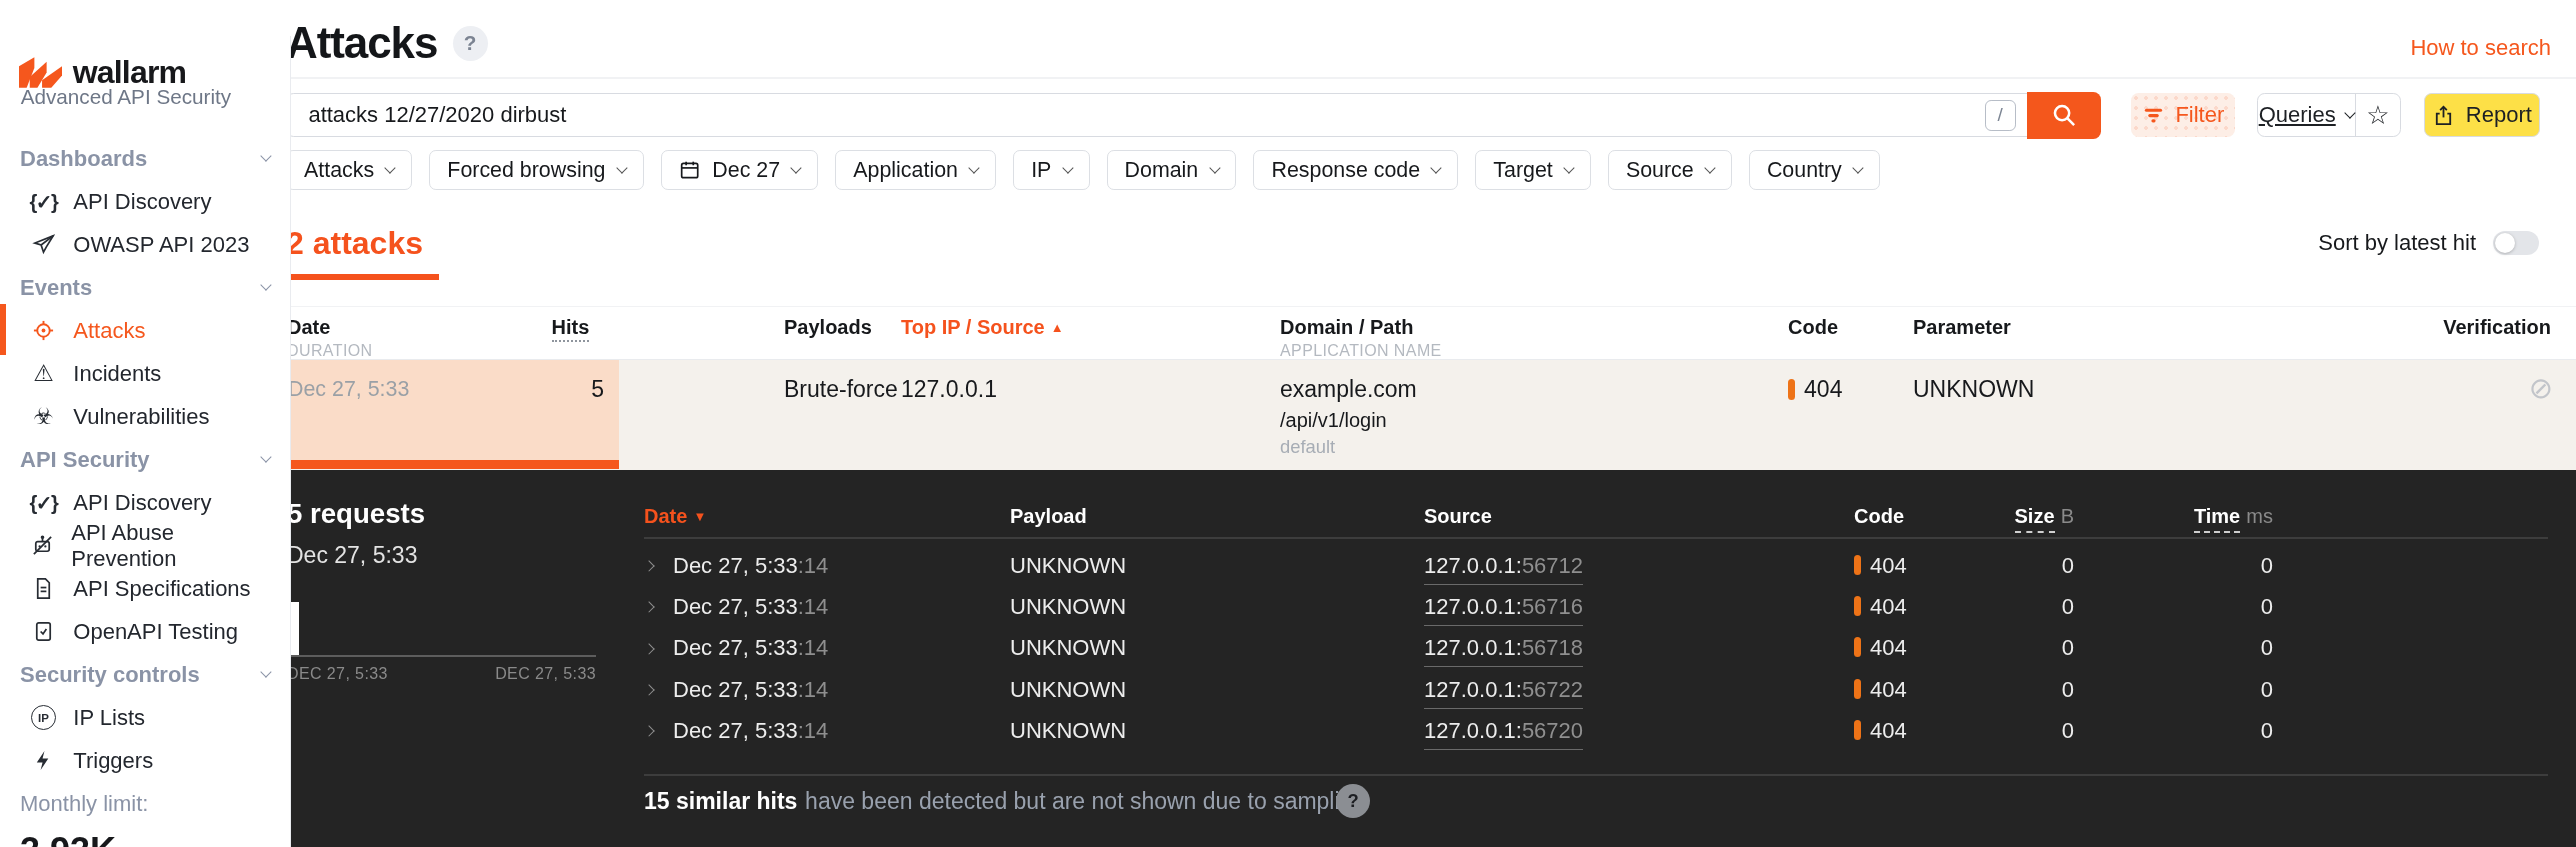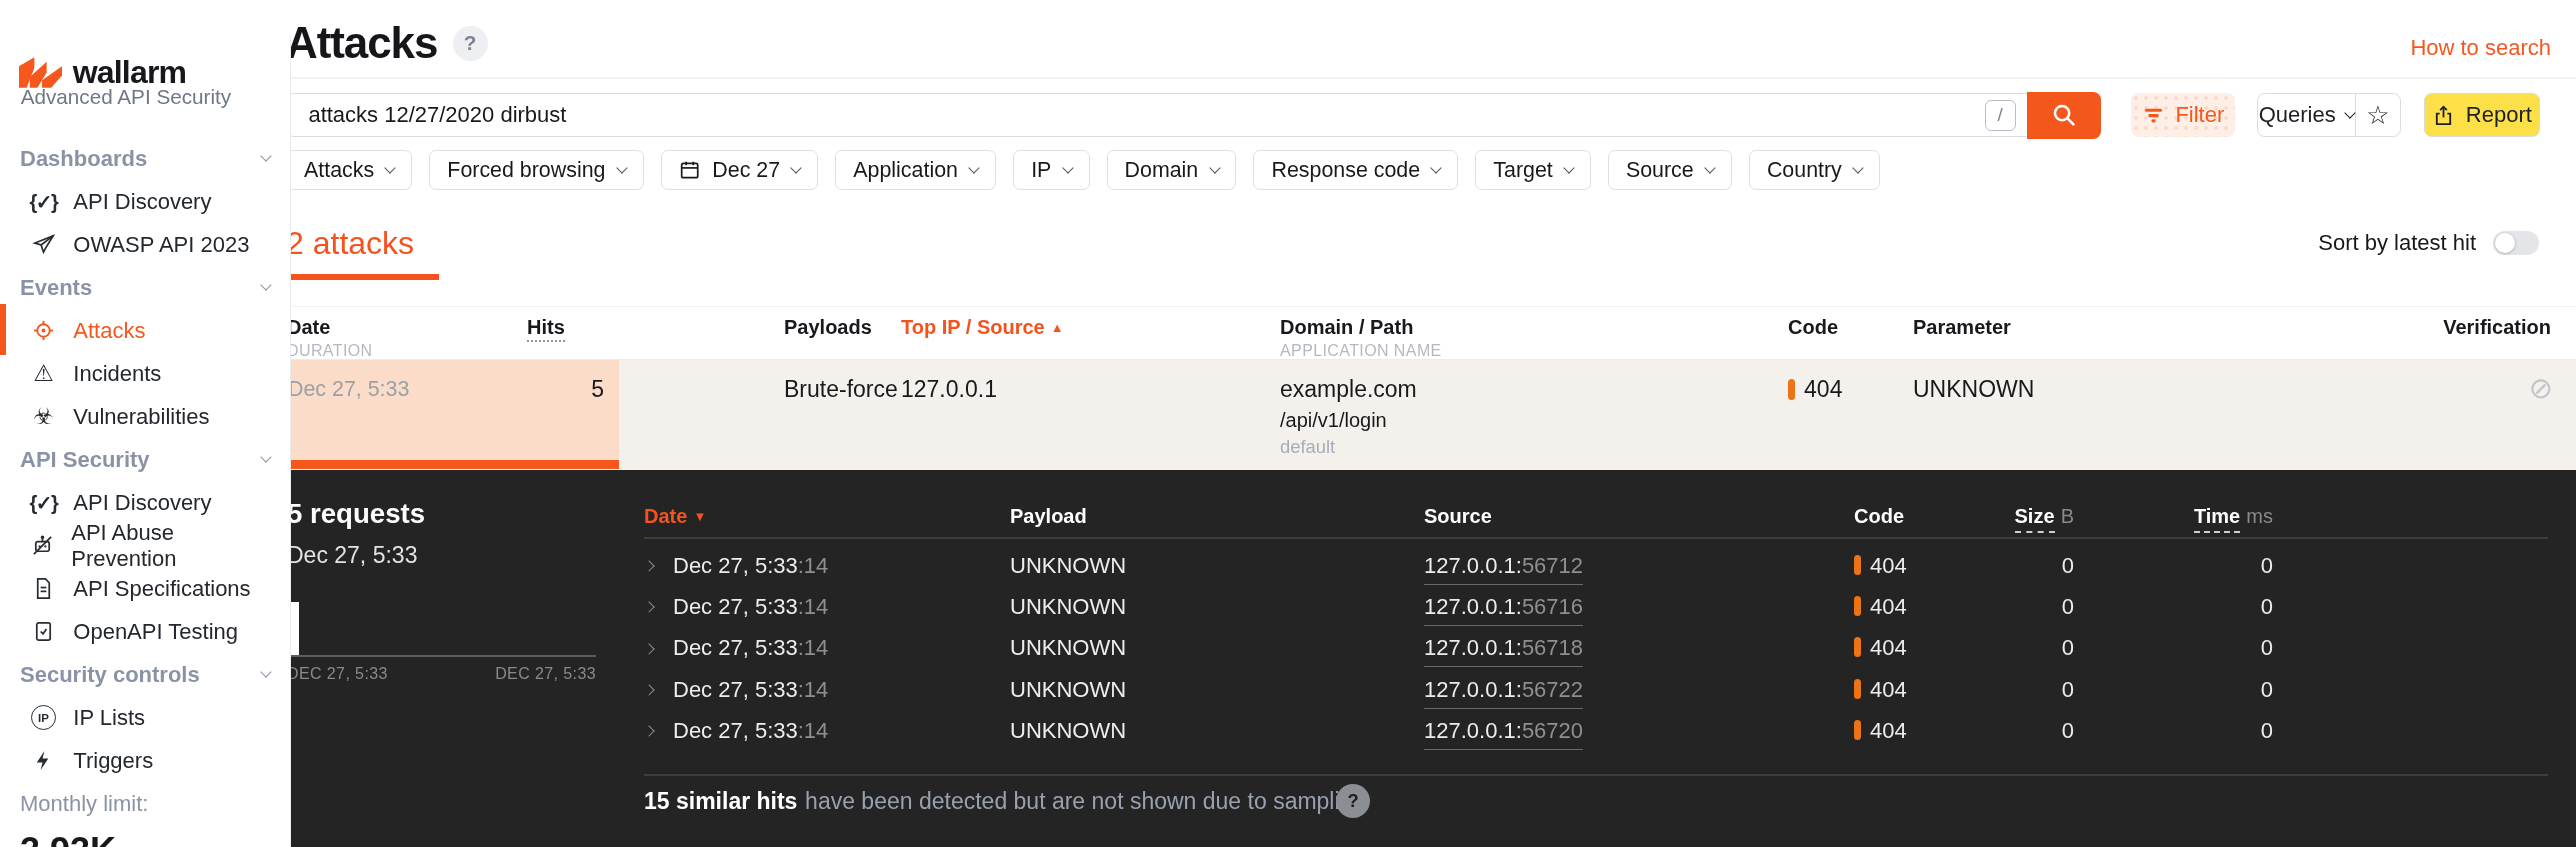--- a/index.html
+++ b/index.html
@@ -35,29 +35,29 @@
   .help-badge{color:#7c8492;font-size:20.7px;font-weight:700;}
   .howto{position:absolute;right:25px;top:35px;font-size:22px;color:#f5571d;cursor:pointer;}
   
   .searchwrap{position:absolute;left:286px;top:93px;width:1814px;height:44px;border:1.5px solid #d8dbe1;border-radius:7.7px;display:flex;align-items:center;box-sizing:border-box;background:#fff;}
   .search-input{flex:1;height:100%;border:none;outline:none;font-size:22px;color:#17191c;padding:0 21.4px;background:transparent;font-family:"Liberation Sans",sans-serif;}
   .slash-badge{width:31px;height:31px;border:1.5px solid #b7bdc7;border-radius:6.1px;color:#7d8694;font-size:19px;display:grid;place-items:center;margin-right:12.3px;box-sizing:border-box;flex:none;}
   .search-btn{flex:none;width:74px;height:47px;margin:-1.5px;background:#f4571c;border:none;border-radius:0 7.7px 7.7px 0;display:grid;place-items:center;cursor:pointer;}
   .toolbtn{position:absolute;top:93px;height:44px;box-sizing:border-box;display:flex;align-items:center;justify-content:center;gap:10.7px;border-radius:7.7px;font-size:22px;cursor:pointer;}
   .filter-btn{left:2131px;width:104px;background:#fdeee6;color:#f5571d;background-image:radial-gradient(rgba(245,87,29,.14) 1.9px,transparent 1.9px);background-size:10px 10px;}
   .queries-group{position:absolute;left:2257px;top:93px;width:144px;height:44px;border:1.5px solid #d8dbe1;border-radius:7.7px;display:flex;box-sizing:border-box;}
-  .queries-main{flex:1;display:flex;align-items:center;justify-content:center;gap:10.7px;font-size:22px;color:#1d2024;cursor:pointer;}
+  .queries-main{flex:1;display:flex;align-items:center;justify-content:center;gap:10.7px;font-size:22px;color:#1d2024;cursor:pointer;text-decoration:underline;}
   .queries-star{width:44px;border-left:1.5px solid #d8dbe1;display:grid;place-items:center;font-size:26px;color:#1d2024;cursor:pointer;}
   .report-btn{left:2424px;width:116px;border:1.5px solid #d8dbe1;background:#fde047;color:#1d2024;}
   
   .chips{position:absolute;left:286px;top:150px;display:flex;gap:17px;}
   .chip{height:40px;padding:0 17px;border:1.5px solid #dcdfe4;border-radius:6.9px;display:flex;align-items:center;gap:12.3px;font-size:21.4px;color:#17191c;background:#fff;box-sizing:border-box;cursor:pointer;}
   .chip .chev{color:#555;}
   
-  .count{position:absolute;left:286px;top:225px;font-size:32px;font-weight:400;color:#f5521d;}
+  .count{position:absolute;left:286px;top:225px;font-size:32px;font-weight:700;color:#f5521d;}
   .count-underline{position:absolute;left:286px;top:274px;width:153px;height:6.1px;background:#f5521d;}
   .sortwrap{position:absolute;right:37px;top:230px;display:flex;align-items:center;gap:17px;}
   .sort-label{font-size:22px;color:#17191c;}
   .toggle{width:46px;height:24px;border-radius:12.3px;background:#e3e5e9;position:relative;cursor:pointer;}
   .toggle .knob{position:absolute;left:1.5px;top:1.5px;width:20.7px;height:20.7px;border-radius:50%;background:#fff;box-shadow:0 0.8px 3.1px rgba(0,0,0,.25);}
   
   .thead{position:absolute;left:247px;right:0;top:306px;height:54px;border-top:1.5px solid #f1f2f4;border-bottom:1.5px solid #e9ebee;box-sizing:border-box;}
   .th{position:absolute;font-size:20px;font-weight:700;color:#17191c;top:9.2px;white-space:nowrap;}
   .th-sub{position:absolute;font-size:16px;color:#b4b9c0;top:35px;letter-spacing:0.4px;}
   .sortable{border-bottom:2.3px dotted #8f959d;padding-bottom:2.3px;}
@@ -321,21 +321,21 @@
   <div class="sortwrap">
     <span class="sort-label">Sort by latest hit</span>
     <div class="toggle">
         <div class="knob"></div>
       </div>
   </div>
 
   <div class="thead">
     <span class="th" style="left:40px">Date</span>
     <span class="th-sub" style="left:40px">DURATION</span>
-    <span class="th" style="left:280px;width:75px;text-align:left"><span class="sortable">Hits</span></span>
+    <span class="th" style="left:286px;width:75px;text-align:center"><span class="sortable">Hits</span></span>
     <span class="th" style="left:537px">Payloads</span>
     <span class="th th-accent" style="left:654px"><span>Top IP / Source</span><span class="sort-arrow">▲</span></span>
     <span class="th" style="left:1033px">Domain / Path</span>
     <span class="th-sub" style="left:1033px">APPLICATION NAME</span>
     <span class="th" style="left:1541px">Code</span>
     <span class="th" style="left:1666px">Parameter</span>
     <span class="th" style="right:25px">Verification</span>
   </div>
 
   <div class="row">

